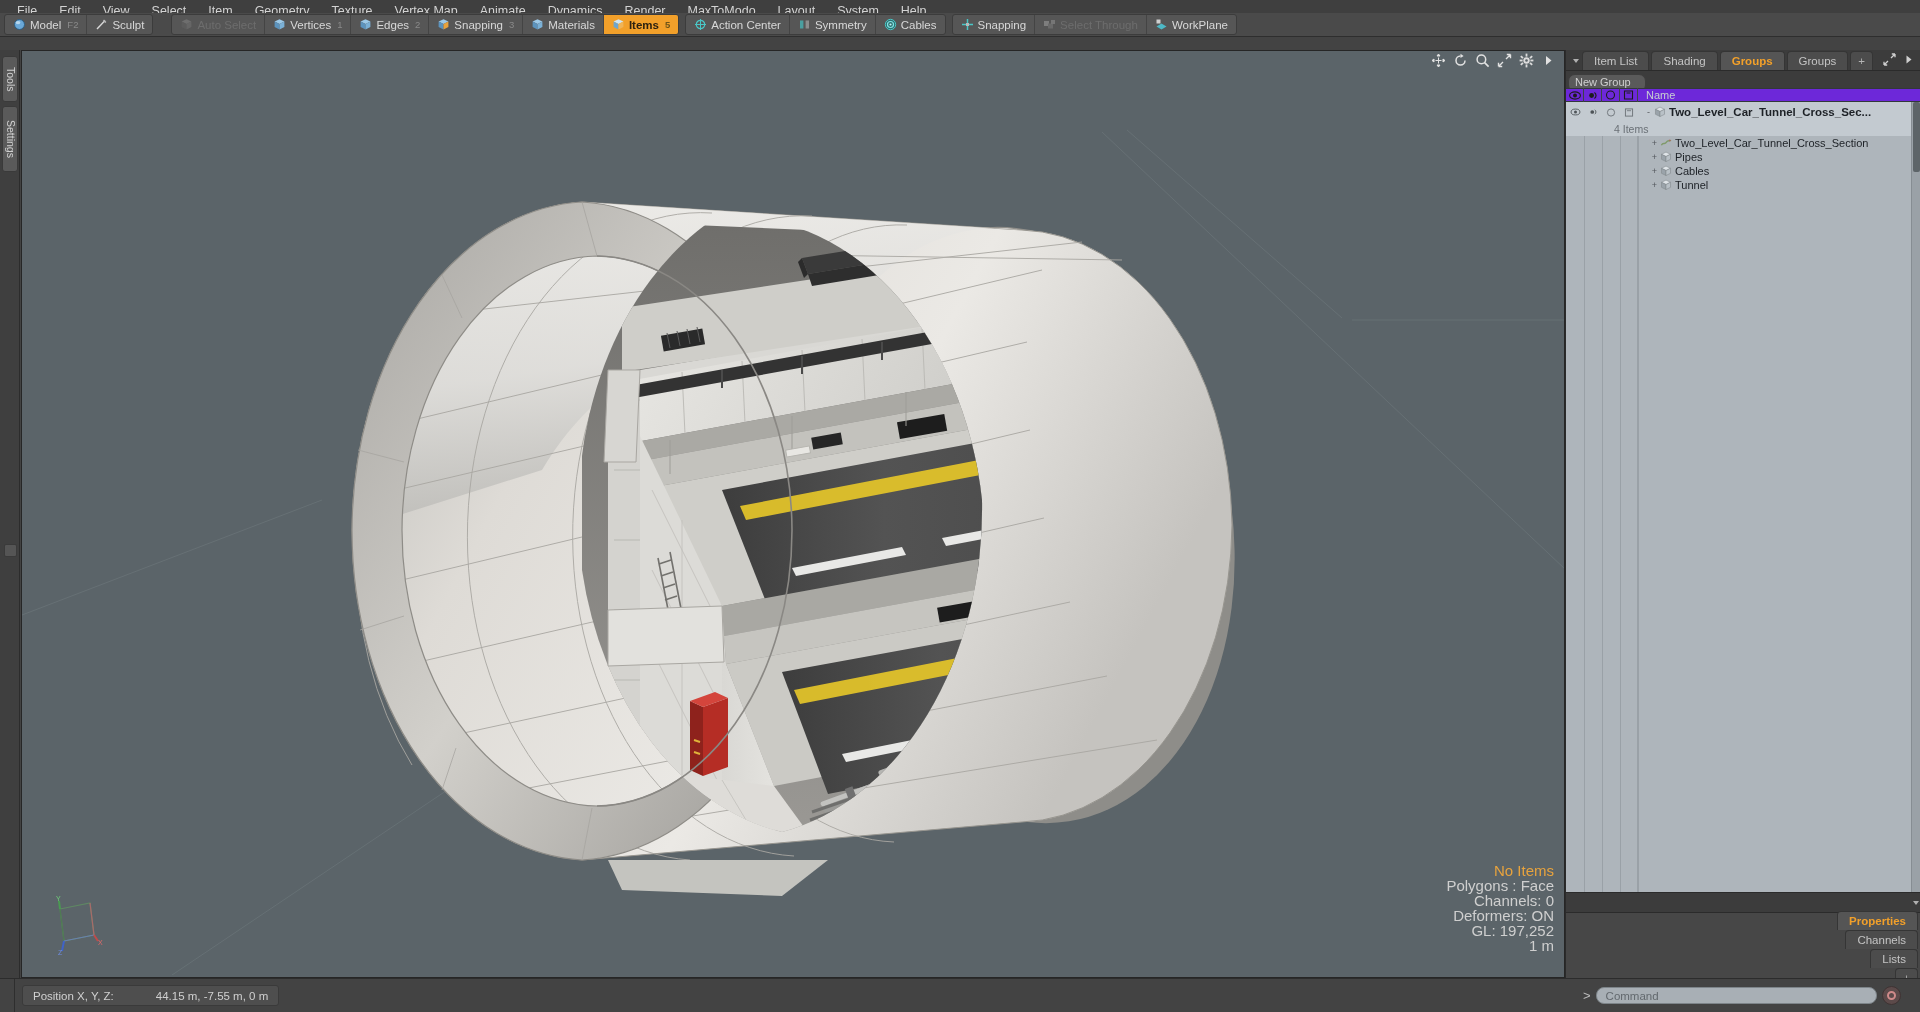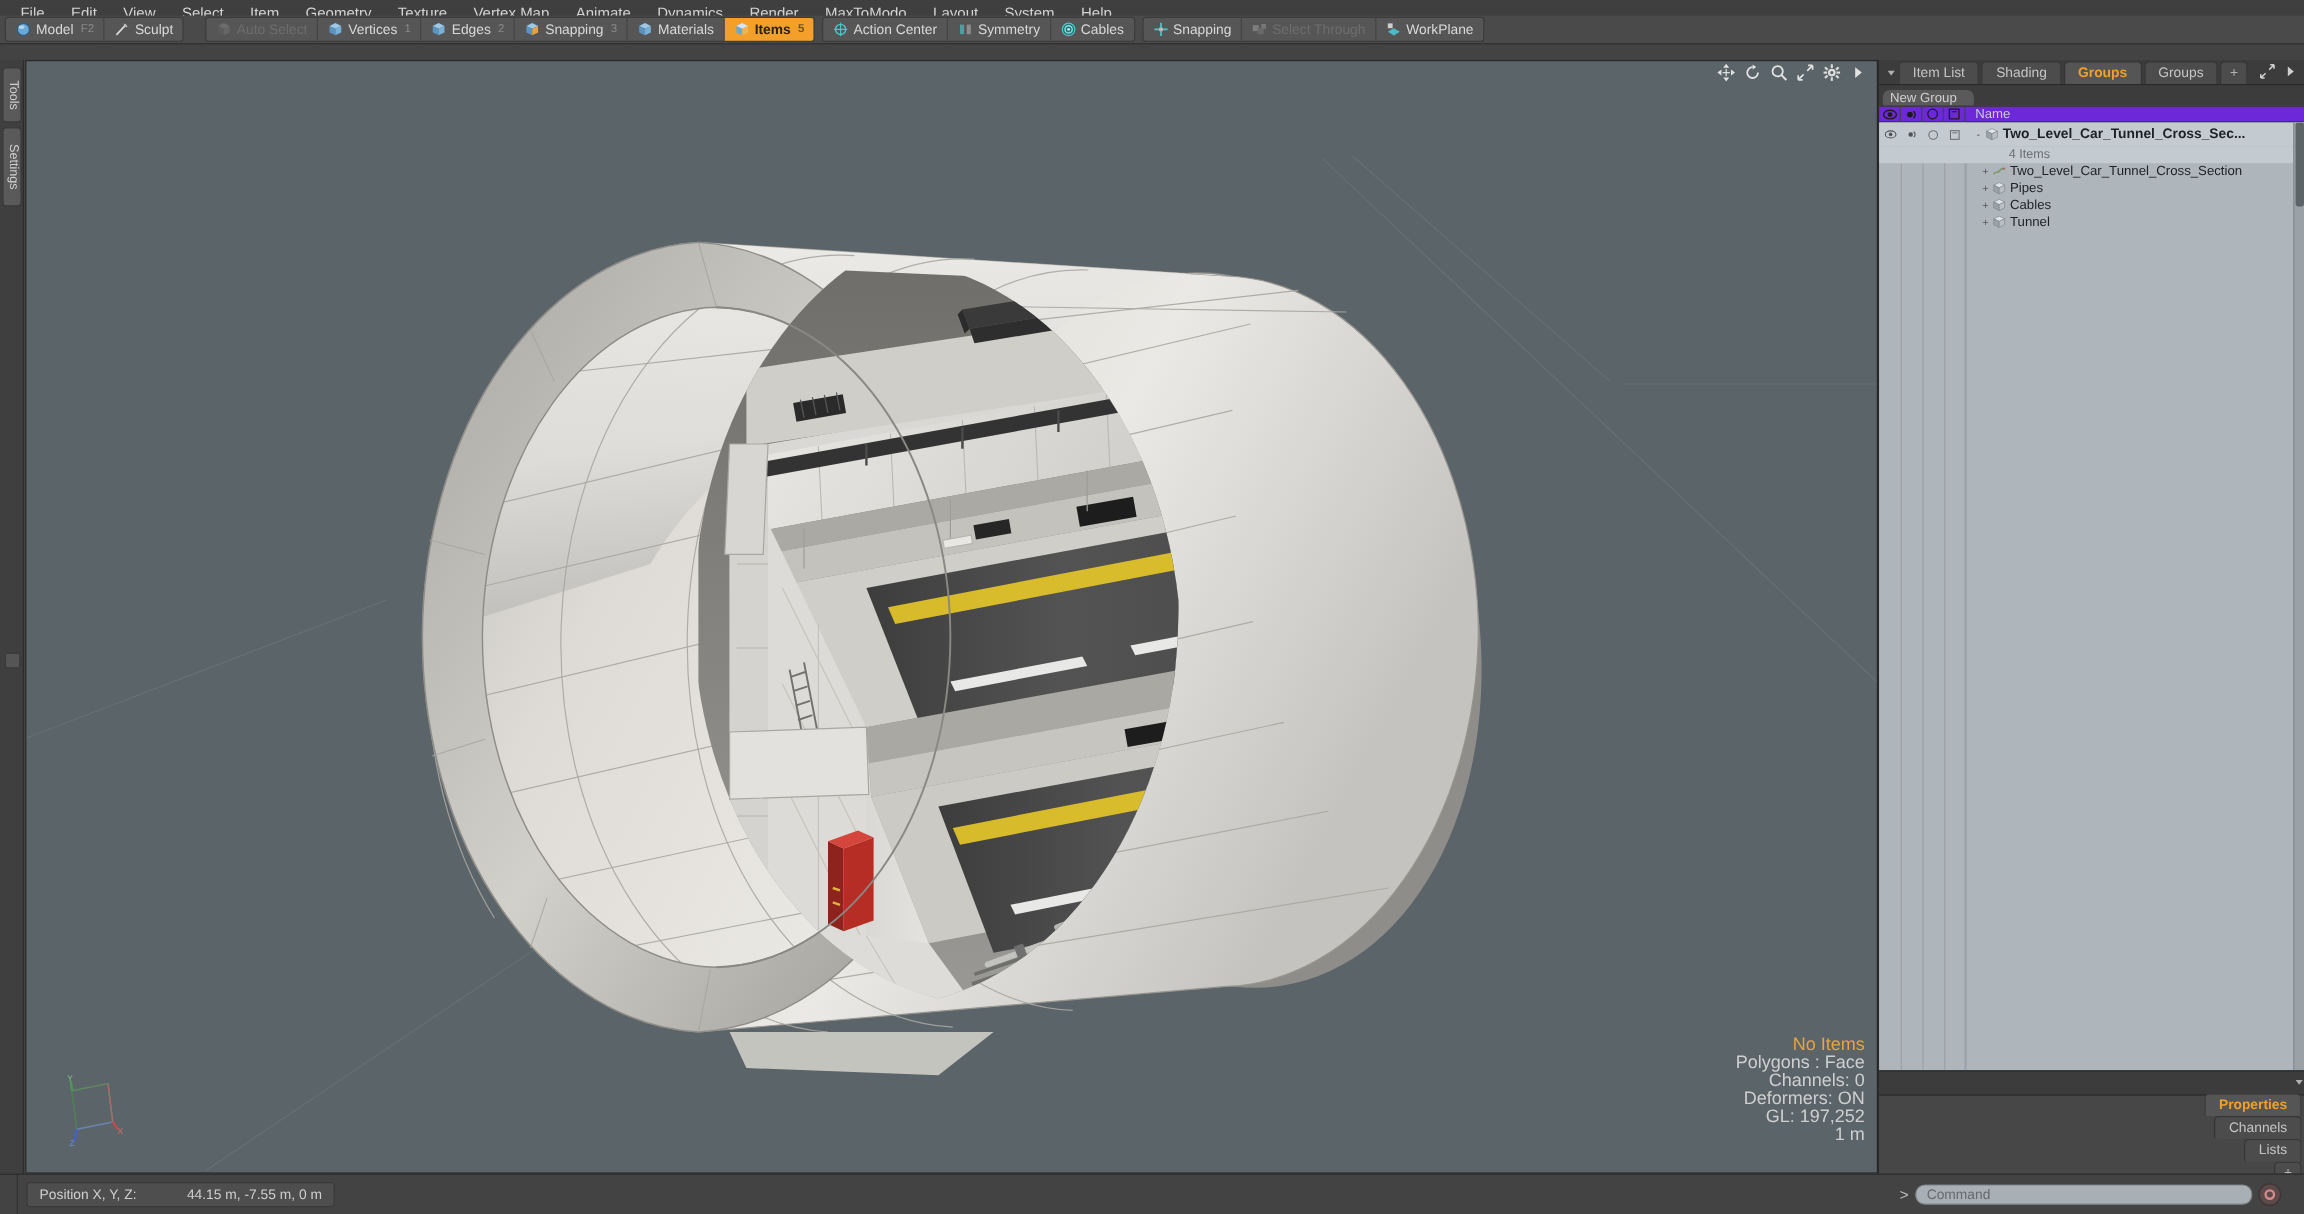--- a/index.html
+++ b/index.html
@@ -889,21 +889,21 @@
           <svg width="12" height="12" viewBox="0 0 13 13">
               <path d="M6.5 1.2 L11.4 3.6 L6.5 6 L1.6 3.6 Z" fill="#dfe4e8" stroke="#7f868b" stroke-width=".6"></path>
               <path d="M1.6 3.6 L6.5 6 L6.5 11.4 L1.6 9 Z" fill="#9aa3aa" stroke="#7f868b" stroke-width=".6"></path>
               <path d="M11.4 3.6 L11.4 9 L6.5 11.4 L6.5 6 Z" fill="#b9c1c7" stroke="#7f868b" stroke-width=".6"></path>
             </svg>
         </span>
         <span class="lbl bold">Two_Level_Car_Tunnel_Cross_Sec...</span>
       </div>
 
       <div class="trow sel">
-        <span class="lbl sub" style="margin-left:108px">4 Items</span>
+        <span class="lbl sub" style="margin-left:48px">4 Items</span>
       </div>
 
       <div class="trow">
         <span class="expander" style="margin-left:84px">+</span>
         <span class="cube-ico">
           <svg width="12" height="12" viewBox="0 0 13 13">
               <path d="M1.5 9 C3.5 5 5 9 7 5.5 C8.6 2.8 10.5 5 11.8 3.6" stroke="#7f9a6a" stroke-width="1.5" fill="none"></path>
               <path d="M9.5 2.6 L12 3.2 L10.6 5.2 Z" fill="#b06a5c"></path>
             </svg>
         </span>

